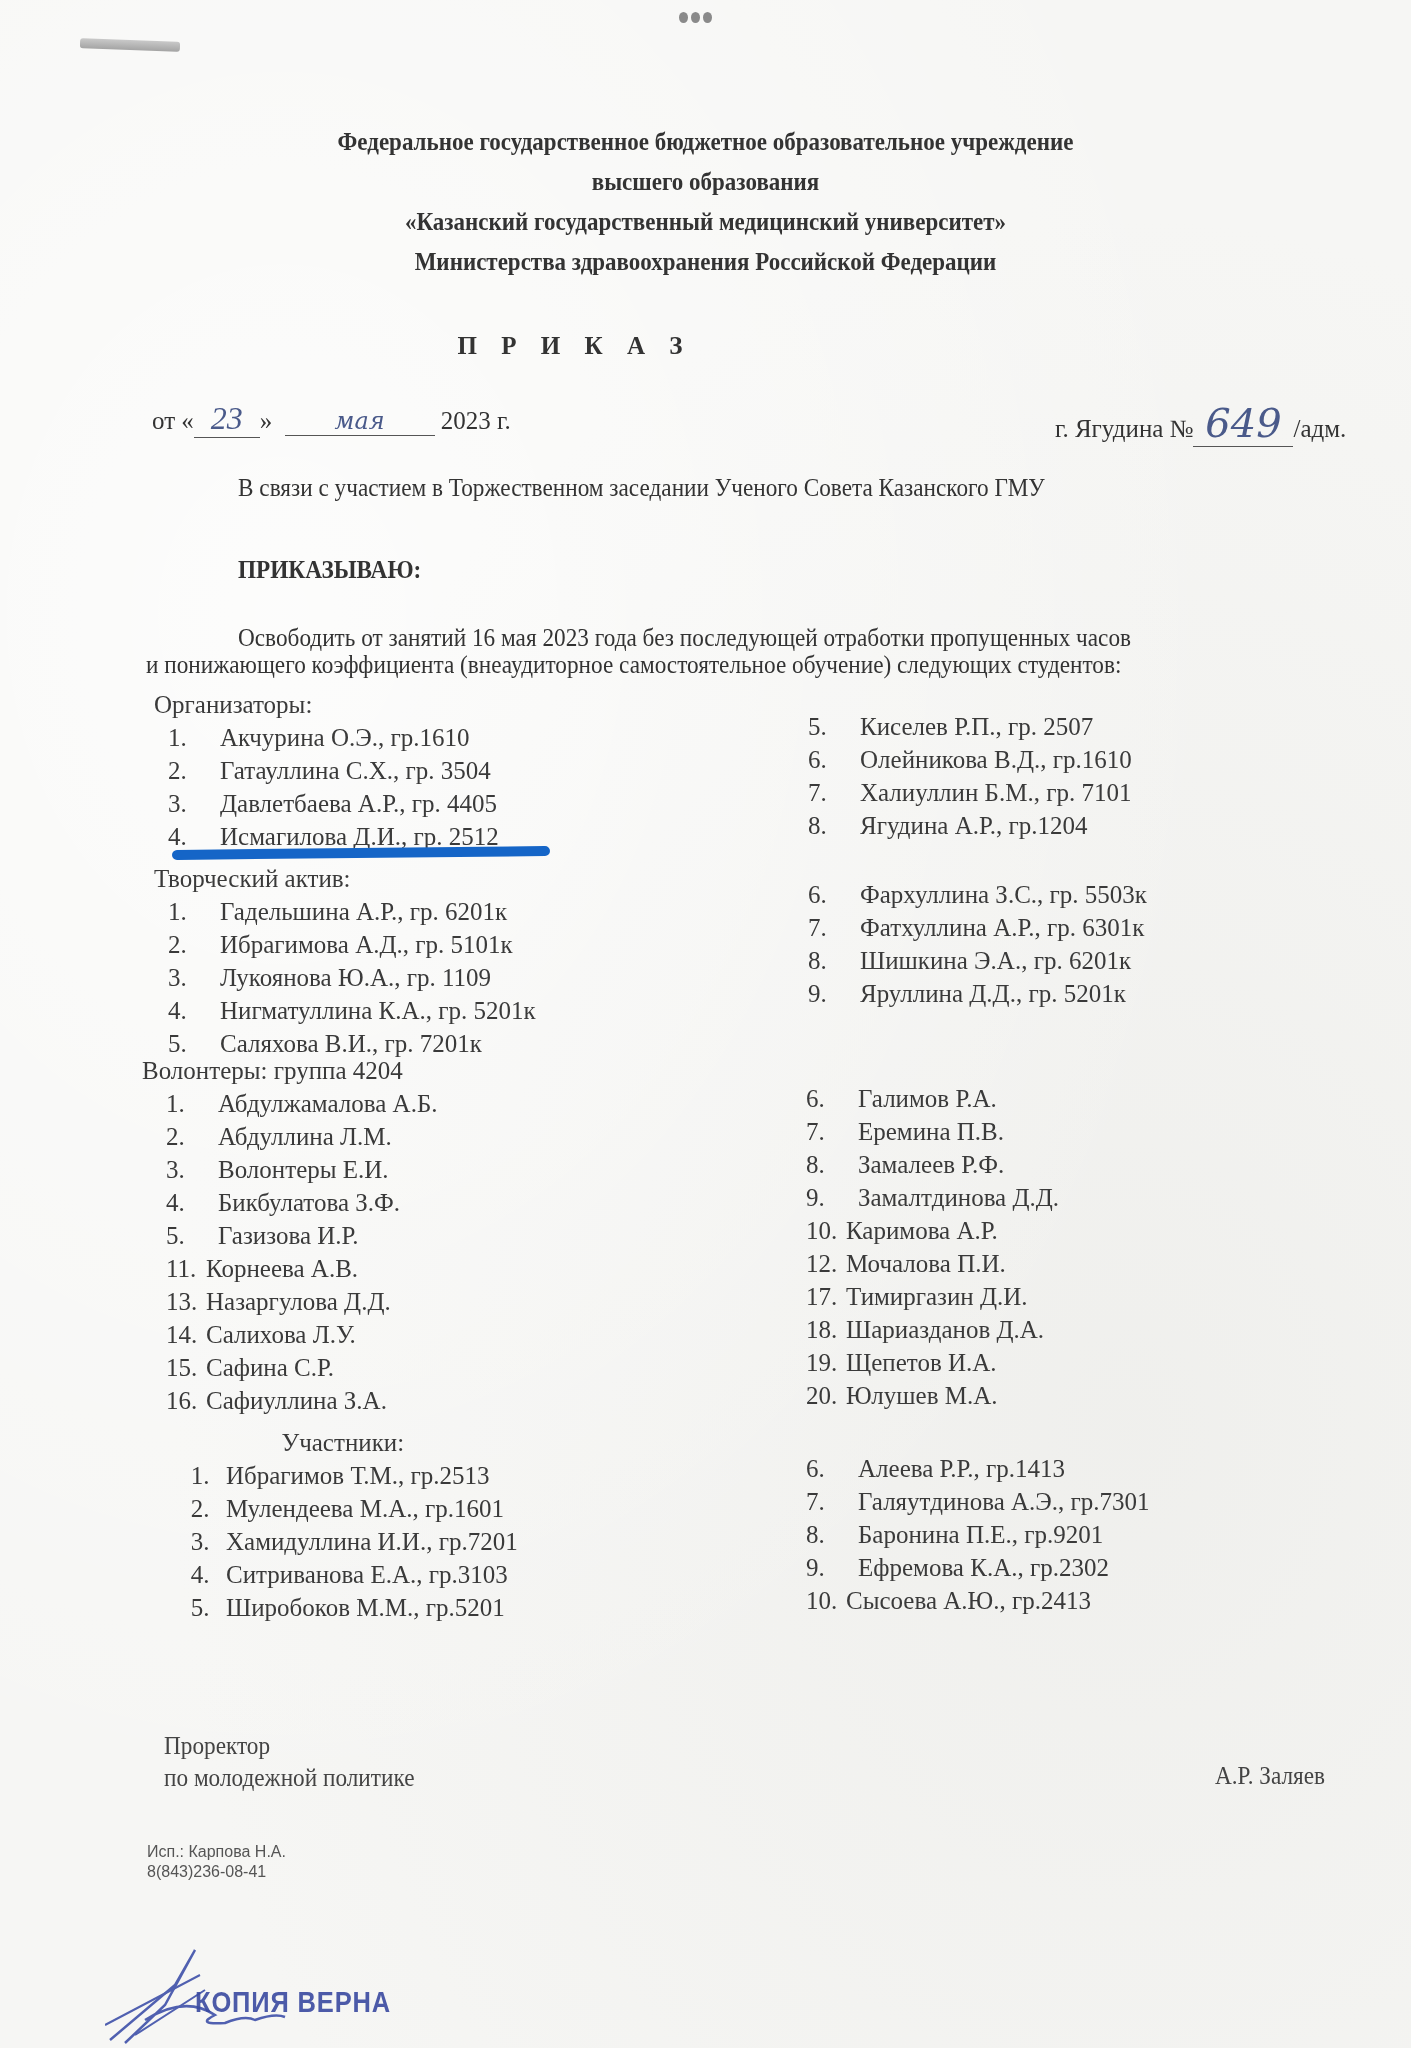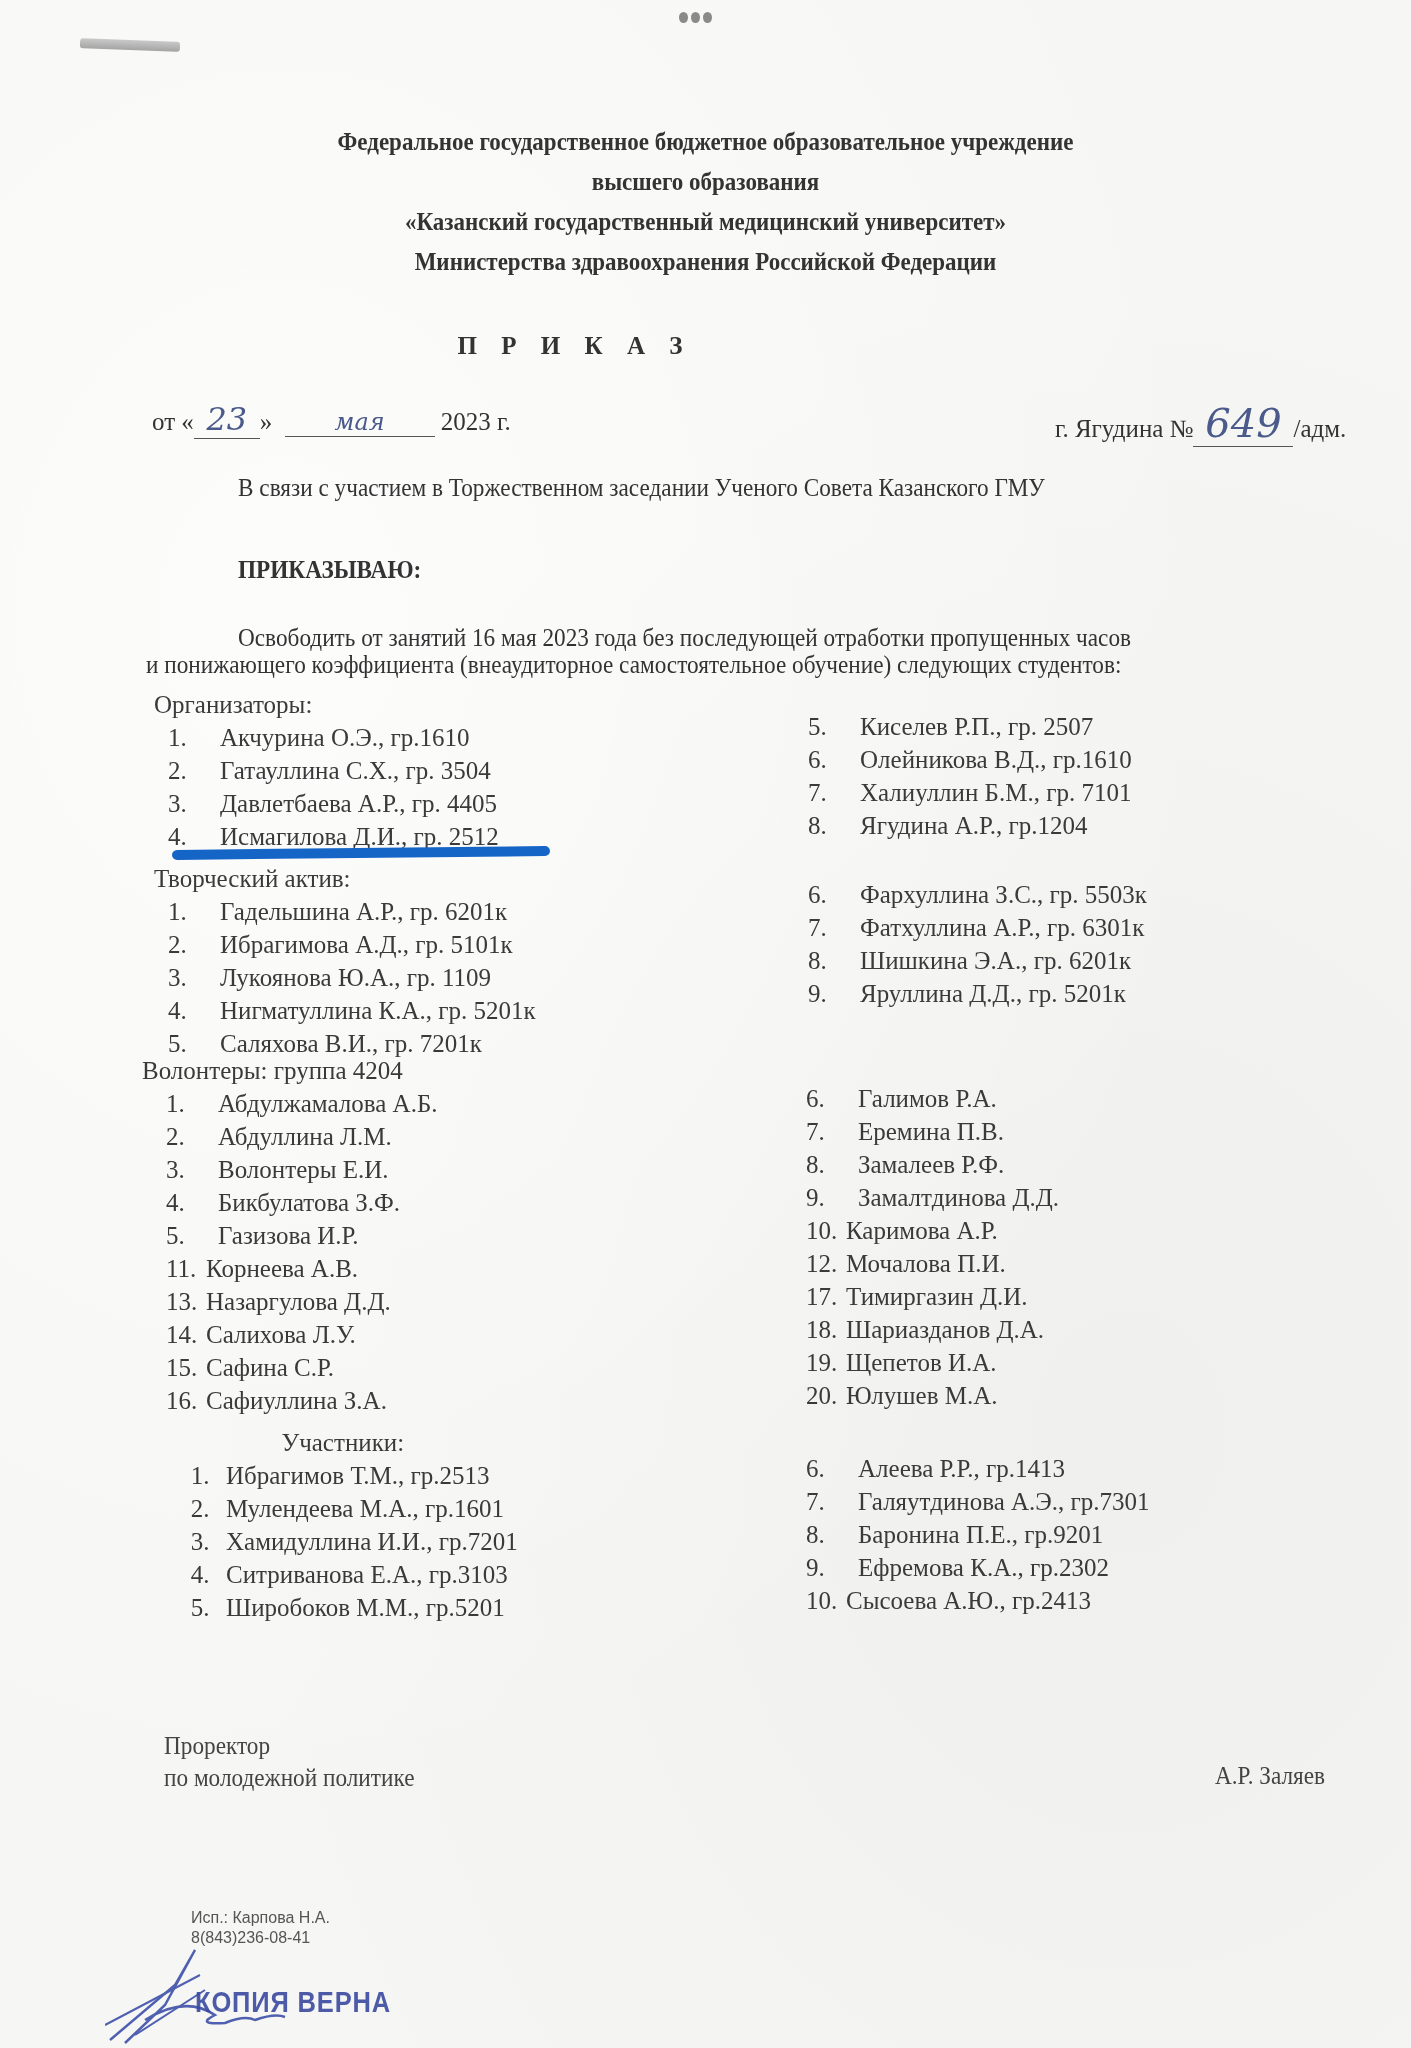--- a/index.html
+++ b/index.html
@@ -53,21 +53,21 @@
 <div class="staple"></div>
 
 <div class="abs header-line" style="top:128px;">Федеральное государственное бюджетное образовательное учреждение</div>
 <div class="abs header-line" style="top:168px;">высшего образования</div>
 <div class="abs header-line" style="top:208px;">«Казанский государственный медицинский университет»</div>
 <div class="abs header-line" style="top:248px;">Министерства здравоохранения Российской Федерации</div>
 
 <div class="abs title" style="top:332px;">П Р И К А З</div>
 
 <div class="abs t" style="left:152px; top:400px;">
-  <span>от «</span><span class="uline hand" style="width:66px; font-size:32px;">23</span><span>»</span>
+  <span>от «</span><span class="uline hand" style="width:66px; font-size:32px;font-family:Liberation Serif, serif;">23</span><span>»</span>
   <span class="uline hand" style="width:150px; margin-left:6px;">мая</span>
   <span>2023 г.</span>
 </div>
 <div class="abs t" style="left:1055px; top:400px;">
   <span>г. Ягудина №</span><span class="uline hand" style="width:100px; font-size:40px;">649</span><span>/адм.</span>
 </div>
 
 <div class="abs t" style="left:238px; top:474px; transform:scaleX(0.93); transform-origin:left;">В связи с участием в Торжественном заседании Ученого Совета Казанского ГМУ</div>
 <div class="abs t" style="left:238px; top:556px; font-weight:bold; transform:scaleX(0.93); transform-origin:left;">ПРИКАЗЫВАЮ:</div>
 
@@ -294,21 +294,21 @@
       <span>Сысоева А.Ю., гр.2413</span>
     </div>
 </div>
 
 <div class="abs t" style="left:164px; top:1730px; line-height:32px; transform:scaleX(0.93); transform-origin:left; color:#444;">
   <div>Проректор</div>
   <div>по молодежной политике</div>
 </div>
 <div class="abs t" style="left:1215px; top:1762px; color:#444; transform:scaleX(0.93); transform-origin:left;">А.Р. Заляев</div>
 
-<div class="abs small" style="left:147px; top:1908px;margin-left:44px;">
+<div class="abs small" style="left:147px; top:1842px;">
   <div>Исп.: Карпова Н.А.</div>
   <div>8(843)236-08-41</div>
 </div>
 
 <svg class="scribble" width="260" height="100" viewBox="0 0 260 100">
   <path d="M5 95 L70 40 L90 5 L60 60 L20 98 M40 75 Q80 50 110 70 Q90 80 120 78 Q140 70 150 75 Q170 68 180 72" stroke="#5060b0" stroke-width="2.5" fill="none"></path>
   <path d="M0 80 L95 30 M30 90 L100 45" stroke="#5060b0" stroke-width="2" fill="none"></path>
 </svg>
 <div class="stamp">КОПИЯ ВЕРНА</div>
 

